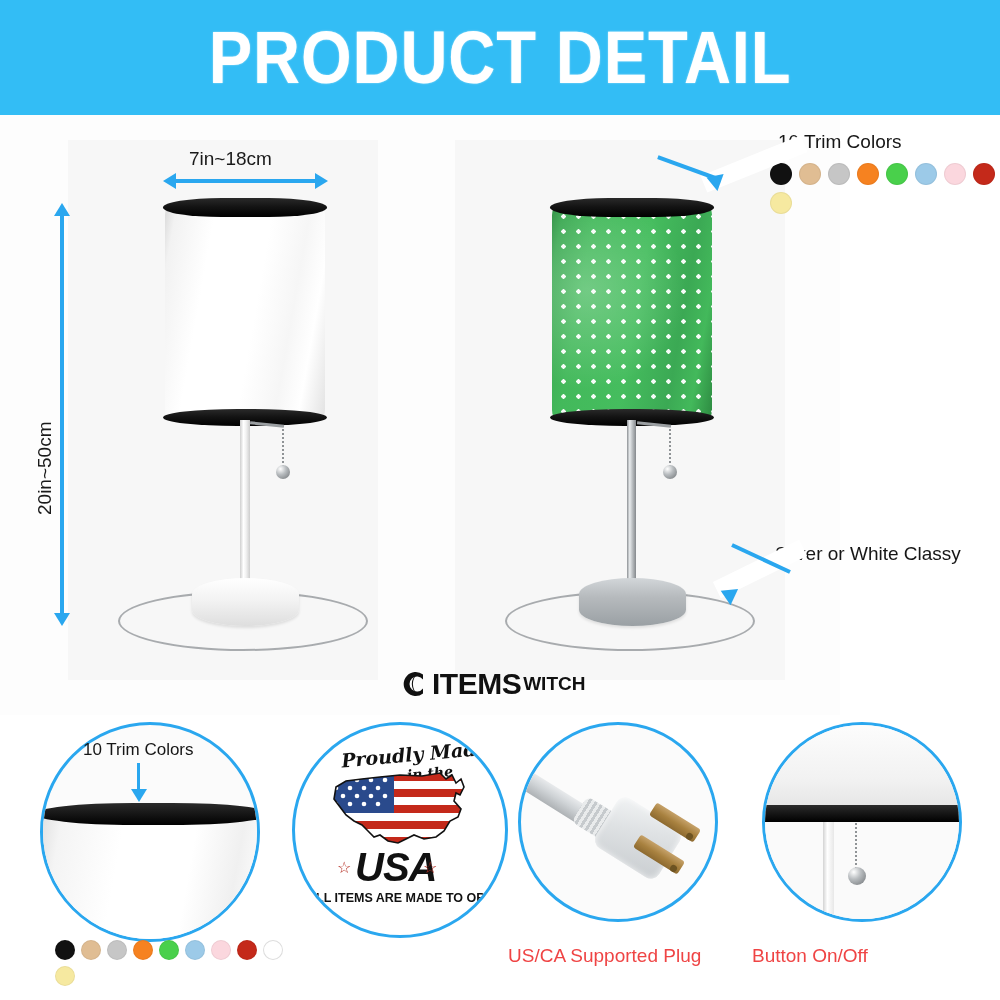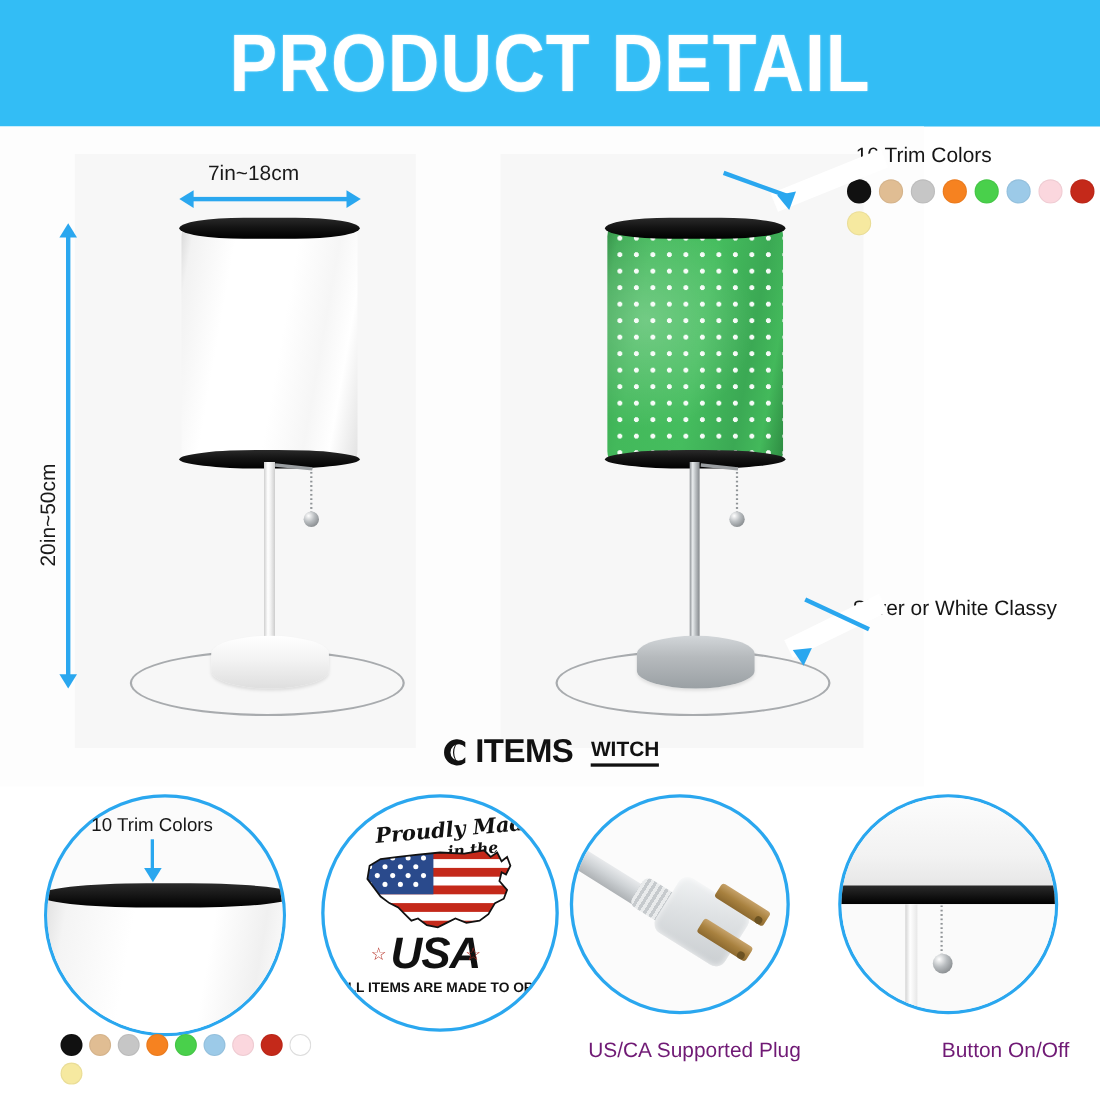--- a/index.html
+++ b/index.html
@@ -173,38 +173,38 @@
 
   
   .logo {
     position: absolute;
     display: flex;
     align-items: center;
     color: #111111;
   }
   .logo-c { margin-right: 1px; }
   .logo-custom { font-size: 30px; font-weight: bold; letter-spacing: -0.5px; }
-  .logo-witch-wrap { display: flex; flex-direction: column; margin-left: 16px; }
+  .logo-witch-wrap { display: flex; flex-direction: row; margin-left: 2px; }
   .logo-witch { font-size: 19px; font-weight: bold; letter-spacing: 0px; }
   .logo-underline { height: 3px; background: #111111; margin-top: 1px; }
 
   
   .feature { position: absolute; }
   .circle {
     position: absolute;
     border-radius: 50%;
     border: 3px solid #2aa7ef;
     background: #fbfbfb;
     overflow: hidden;
   }
   .feature-caption {
     position: absolute;
-    text-align: right;
+    text-align: left;
     font-size: 19px;
-    color: #701a75;
+    color: #ef4444;
     white-space: nowrap;
   }
 
   
   .f1-shade {
     position: absolute;
     left: -6px; top: 86px;
     width: 232px; height: 170px;
     background: linear-gradient(100deg,#dcdcdc 0%, #f4f4f4 10%, #ffffff 34%, #ffffff 62%, #f0f0f0 80%, #ffffff 92%, #dcdcdc 100%);
     border-radius: 14px / 22px;

